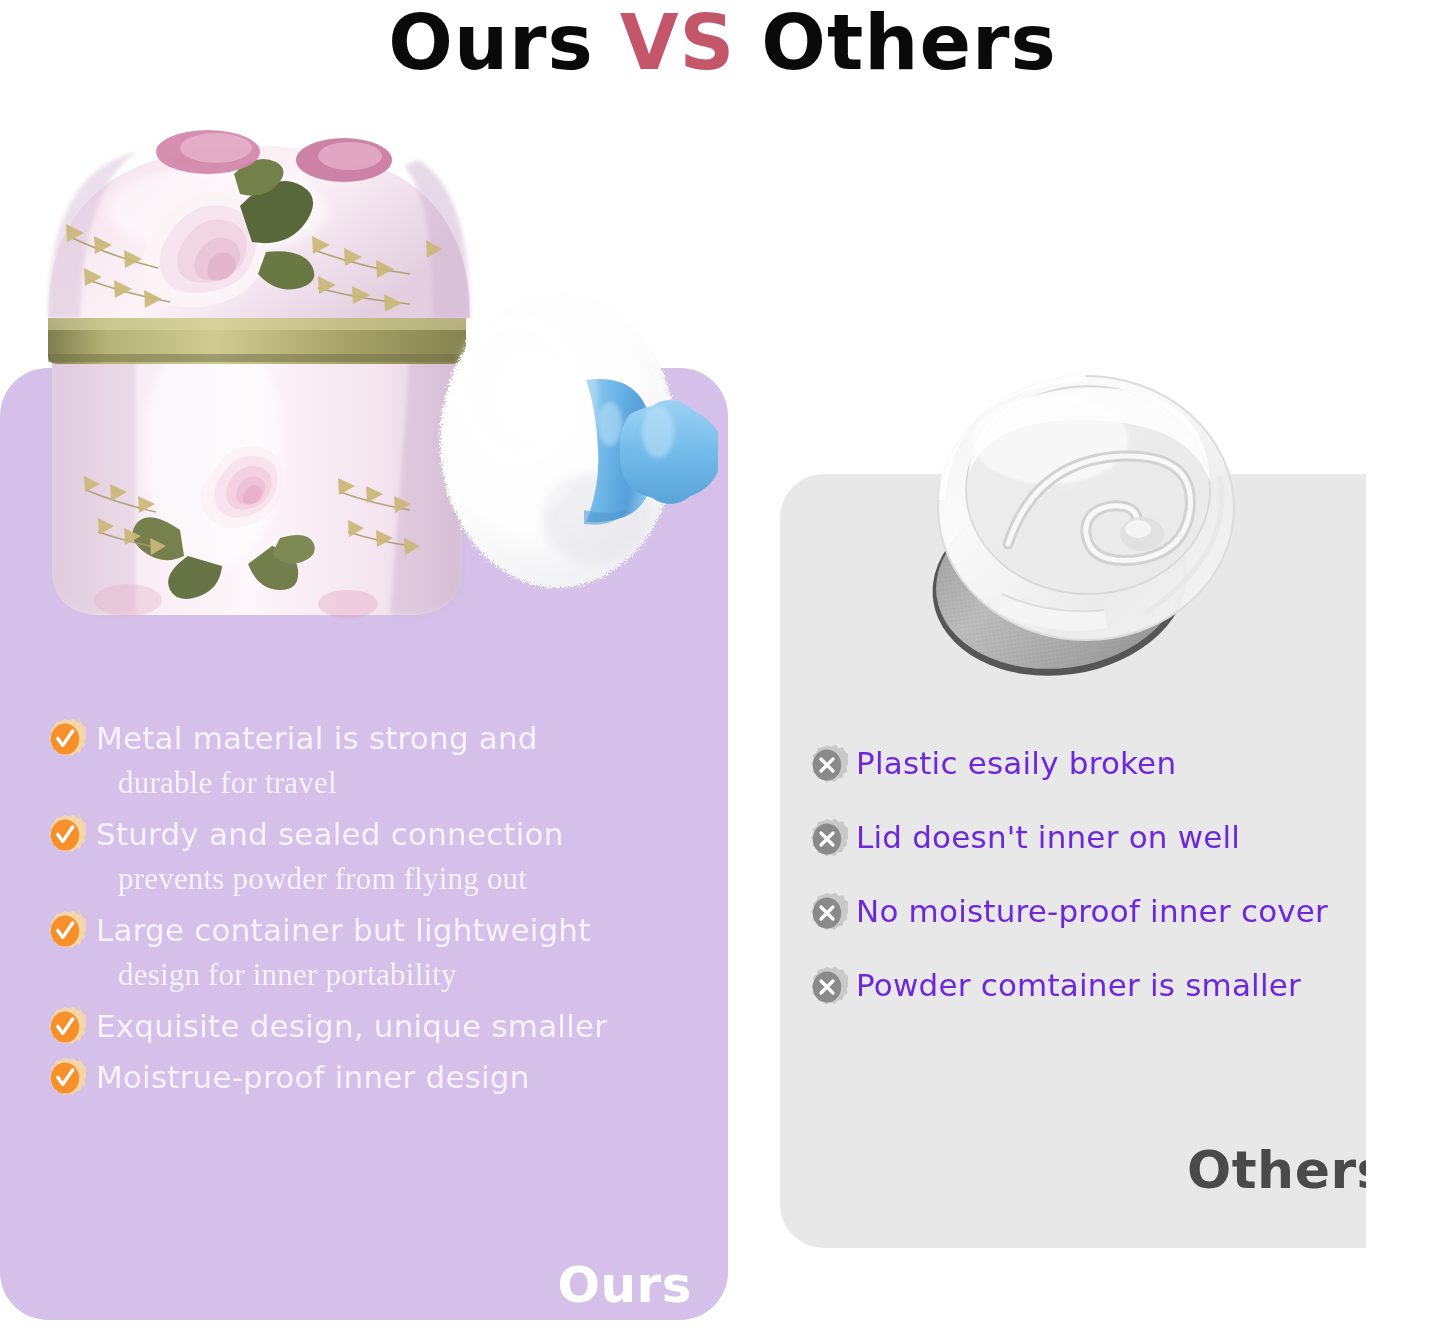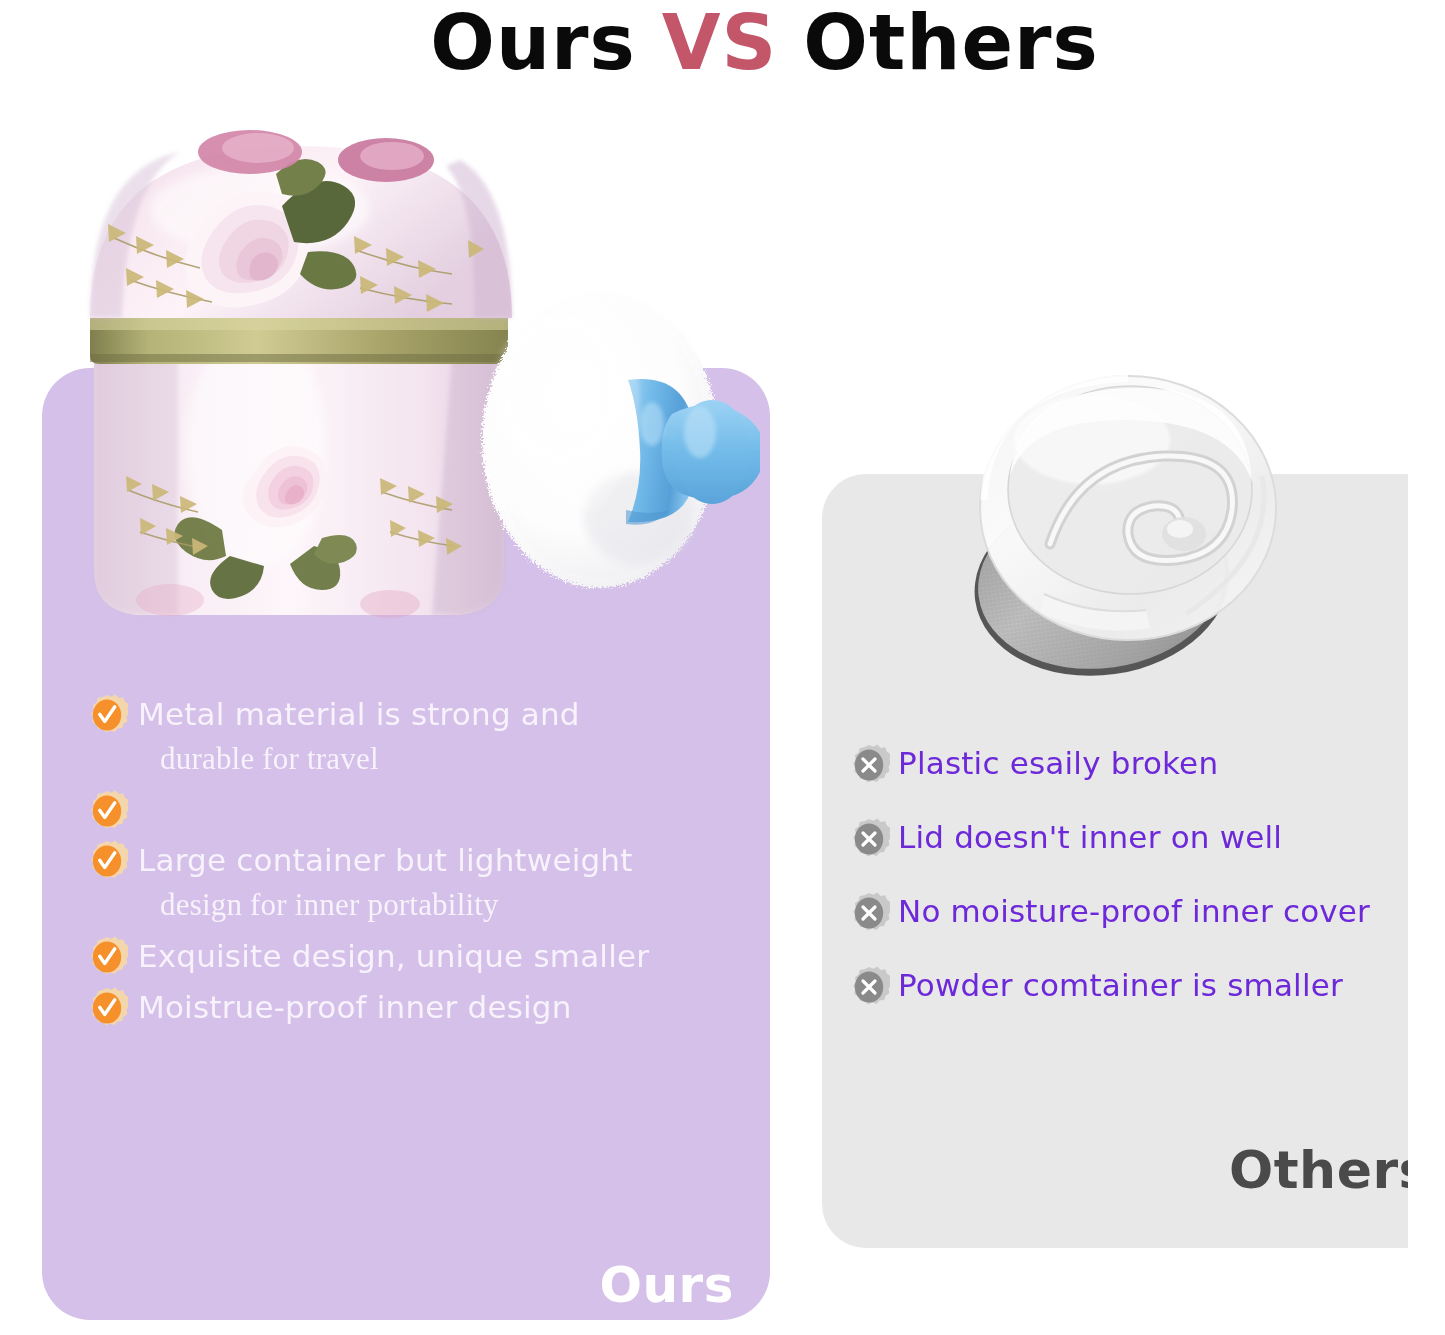--- a/index.html
+++ b/index.html
@@ -3,21 +3,21 @@
 <meta charset="utf-8">
 <style>
   html,body{margin:0;padding:0;}
   body{
     width:1445px;height:1335px;
     background:#ffffff;
     font-family:"Liberation Sans", sans-serif;
     overflow:hidden;
     position:relative;
   }
-  #stage{position:relative;width:1366px;height:1335px;overflow:hidden;background:#fff;margin-left:42px;}
+  #stage{position:relative;width:1366px;height:1335px;overflow:hidden;background:#fff;}
 
   
   .title{
     position:absolute;left:0;top:-2px;width:1445px;
     text-align:center;
     font-size:76px;
     font-weight:bold;
     letter-spacing:1px;
     font-family:"DejaVu Sans", sans-serif;
     white-space:nowrap;
@@ -34,21 +34,21 @@
     border-radius:48px 48px 48px 48px;
   }
   .panel-right{
     position:absolute;left:780px;top:474px;width:638px;height:774px;
     background:#e8e8e8;
     border-radius:44px;
   }
 
   
   .list-left{
-    position:absolute;left:44px;top:692px;width:660px;
+    position:absolute;left:44px;top:716px;width:660px;
   }
   .row{display:flex;align-items:flex-start;margin-bottom:6px;}
   .row .badge{flex:0 0 auto;margin-top:2px;}
   .row .txt{
     margin-left:10px;
     font-family:"DejaVu Sans", sans-serif;
     font-size:31px;
     line-height:1.45;
     letter-spacing:0.2px;
   }
@@ -287,20 +287,24 @@
     <div class="row">
       <span class="badge">
         <svg width="42" height="42" viewBox="0 0 42 42" xmlns="http://www.w3.org/2000/svg">
           <g transform="translate(21,21)">
             <path d="M0,-20 L4.3,-18.2 L8.4,-20.4 L11.6,-17.1 L16.2,-17.8 L17.8,-13.5 L21.6,-10.8 L20.6,-6.3 L22.4,-2 L19.6,1.6 L20.4,6.2 L16.6,8.7 L15.2,13.1 L10.6,13.6 L7.6,17.1 L3.3,15.6 L-1,17.2 L-4.3,14 L-8.9,13.8 L-10.6,9.5 L-14.6,7.1 L-13.8,2.6 L-15.8,-1.6 L-13.1,-5.3 L-14.1,-9.8 L-10.4,-12.5 L-9.2,-17 L-4.6,-17.7 Z" fill="#f4d6ab"></path>
             <ellipse cx="0" cy="0" rx="14.2" ry="15.6" fill="#f5902b"></ellipse>
             <path d="M-7.2,-0.6 L-2.2,6.4 L7.8,-8.2" stroke="#ffffff" stroke-width="3.4" fill="none" stroke-linecap="round" stroke-linejoin="round"></path>
           </g>
         </svg>
       </span>
+      <span class="txt">
+        <span>Sturdy and sealed connection</span>
+        <span class="ind">prevents powder from flying out</span>
+      </span>
     </div>
 
     <div class="row">
       <span class="badge">
         <svg width="42" height="42" viewBox="0 0 42 42" xmlns="http://www.w3.org/2000/svg">
           <g transform="translate(21,21)">
             <path d="M0,-20 L4.3,-18.2 L8.4,-20.4 L11.6,-17.1 L16.2,-17.8 L17.8,-13.5 L21.6,-10.8 L20.6,-6.3 L22.4,-2 L19.6,1.6 L20.4,6.2 L16.6,8.7 L15.2,13.1 L10.6,13.6 L7.6,17.1 L3.3,15.6 L-1,17.2 L-4.3,14 L-8.9,13.8 L-10.6,9.5 L-14.6,7.1 L-13.8,2.6 L-15.8,-1.6 L-13.1,-5.3 L-14.1,-9.8 L-10.4,-12.5 L-9.2,-17 L-4.6,-17.7 Z" fill="#f4d6ab"></path>
             <ellipse cx="0" cy="0" rx="14.2" ry="15.6" fill="#f5902b"></ellipse>
             <path d="M-7.2,-0.6 L-2.2,6.4 L7.8,-8.2" stroke="#ffffff" stroke-width="3.4" fill="none" stroke-linecap="round" stroke-linejoin="round"></path>
           </g>

